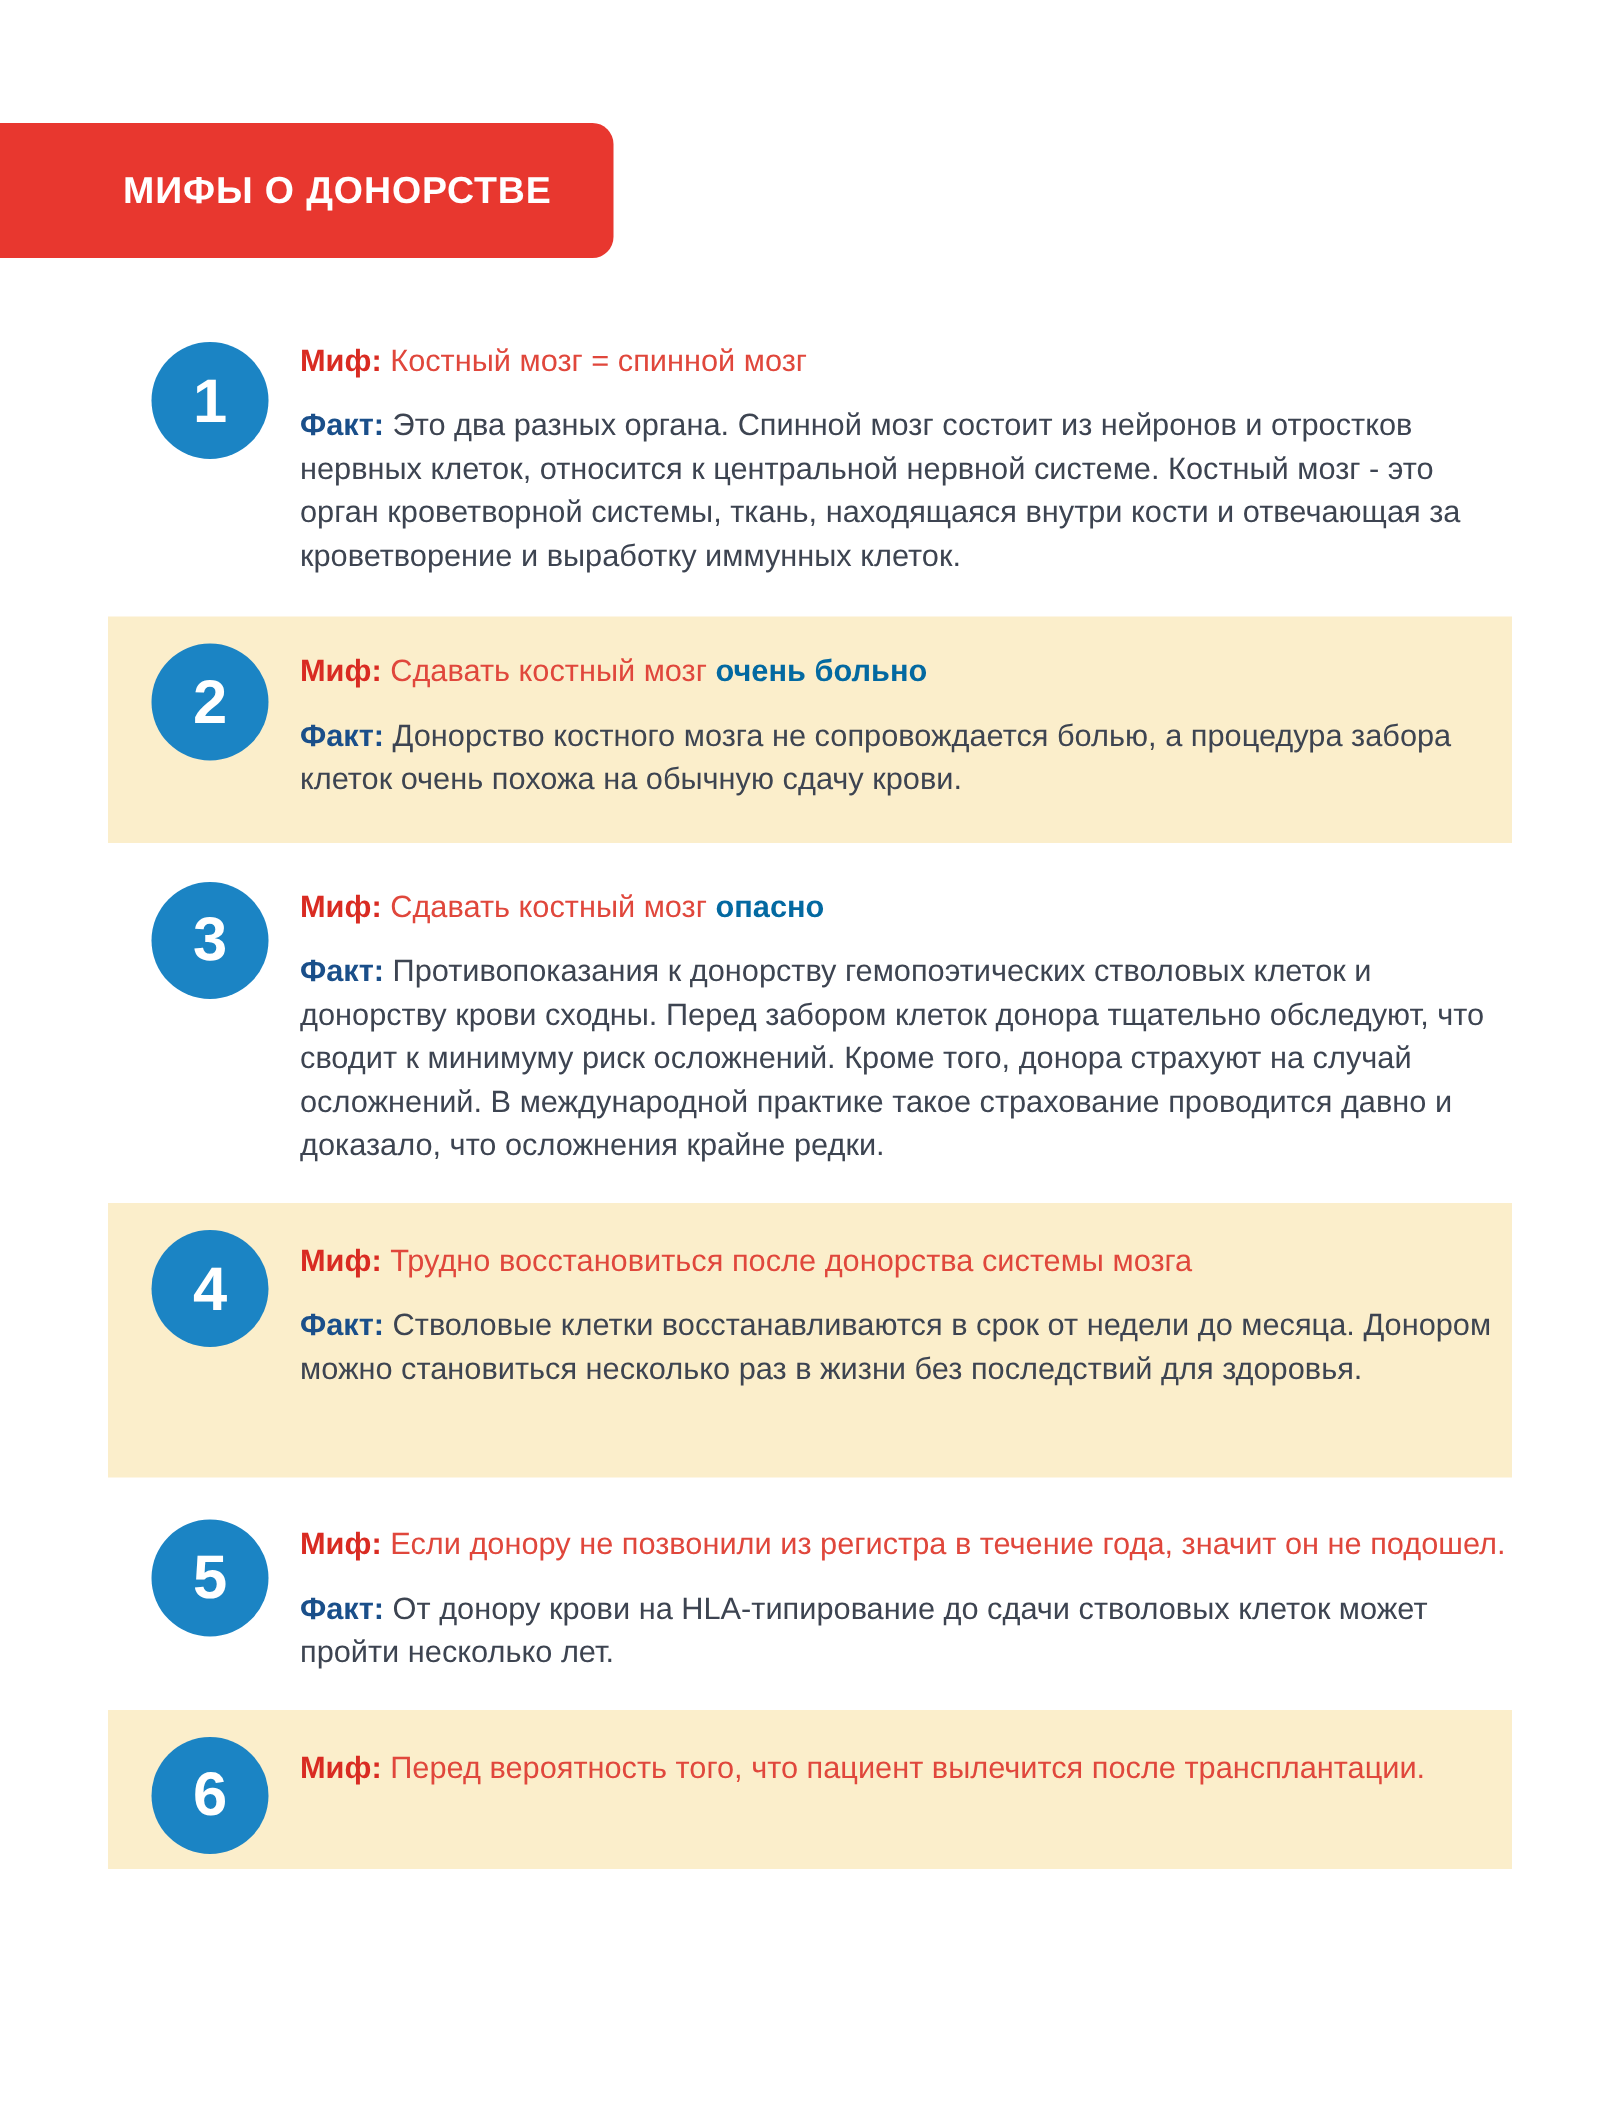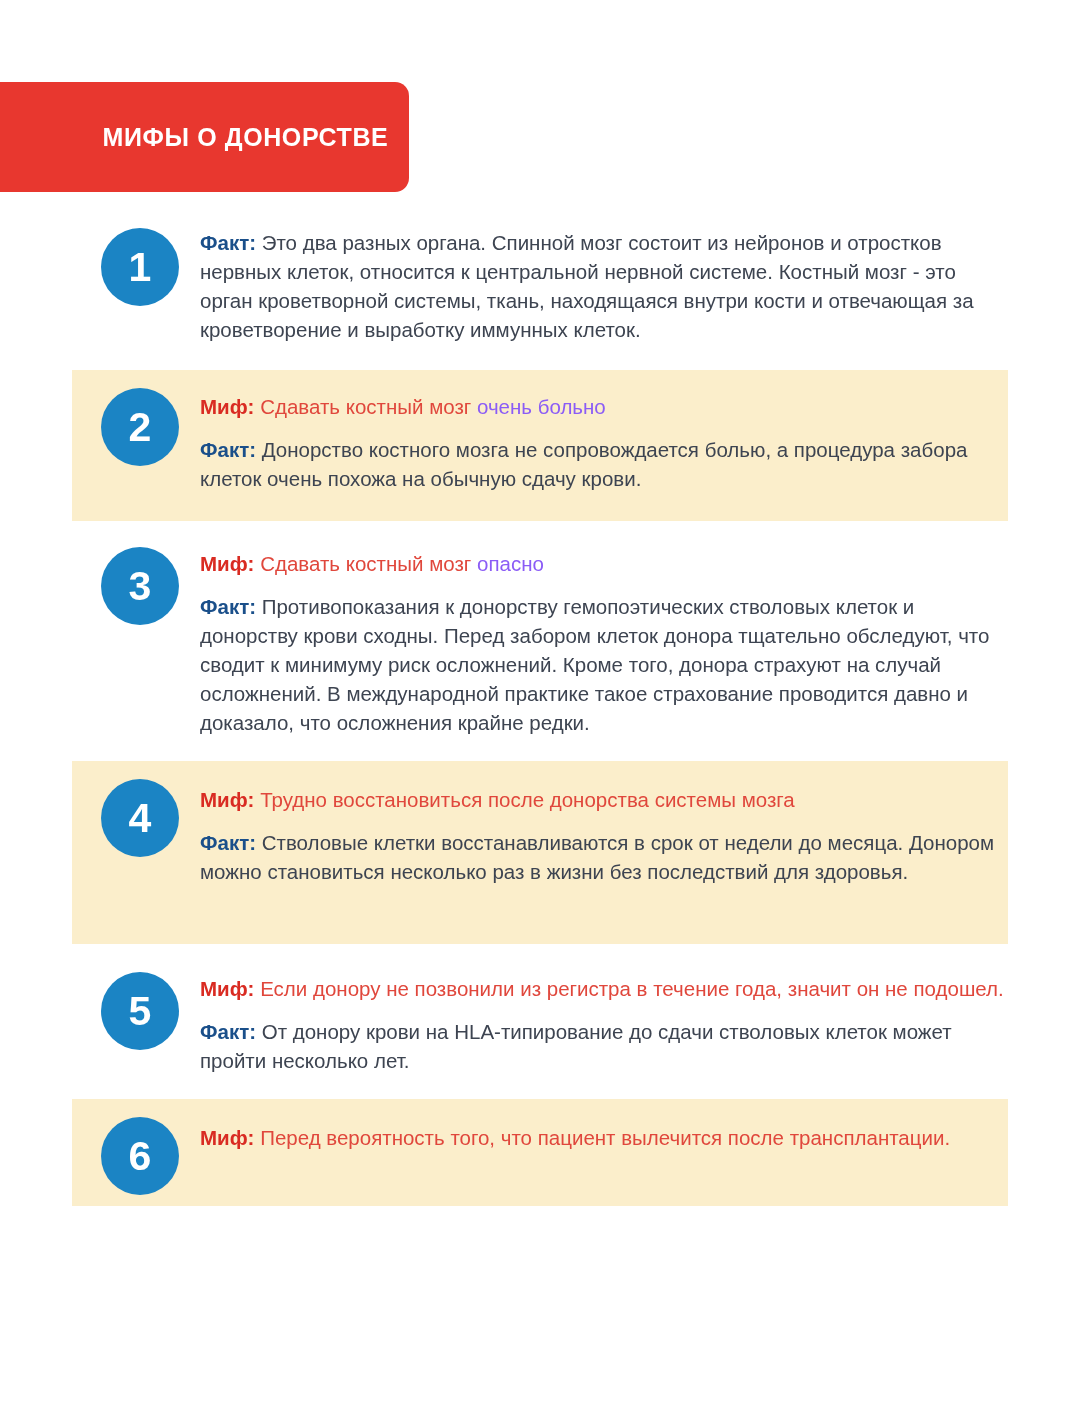--- a/index.html
+++ b/index.html
@@ -14,27 +14,26 @@
     position: relative;
     overflow: hidden;
   }
 
   
   .header-banner {
     position: absolute;
     left: 0;
     top: 82px;
     width: 409px;
-    height: 110px;
+    height: 90px;
     background: #e8372f;
     border-top-right-radius: 14px;
     border-bottom-right-radius: 14px;
     display: flex;
     align-items: center;
-    justify-content: center;
   }
   .header-title {
     color: #ffffff;
     font-size: 25px;
     font-weight: bold;
     letter-spacing: 0.6px;
     margin-left: 82px;
     white-space: nowrap;
   }
 
@@ -87,22 +86,22 @@
     font-size: 20.5px;
     line-height: 1.3;
     color: #e0473c;
     margin: 0 0 14px 0;
   }
   .myth-label {
     font-weight: bold;
     color: #d92b22;
   }
   .myth-line .emph {
-    font-weight: normal;
-    color: #8b5cf6;
+    font-weight: bold;
+    color: #0369a1;
   }
 
   .fact-line {
     font-size: 20.5px;
     line-height: 1.42;
     color: #3d4451;
     margin: 0;
   }
   .fact-label {
     font-weight: bold;
@@ -121,20 +120,23 @@
 <body>
 
 <div class="header-banner">
   <span class="header-title">МИФЫ О ДОНОРСТВЕ</span>
 </div>
 
 <div class="myth-list">
 
   <div class="myth-block plain" id="block-1">
     <div class="badge">1</div>
+    <p class="myth-line">
+      <span class="myth-label">Миф:</span><span> Костный мозг = спинной мозг</span><span class="emph"></span><span></span>
+    </p>
     <p class="fact-line">
       <span class="fact-label">Факт:</span><span> Это два разных органа. Спинной мозг состоит из нейронов и отростков нервных клеток, относится к центральной нервной системе. Костный мозг - это орган кроветворной системы, ткань, находящаяся внутри кости и отвечающая за кроветворение и выработку иммунных клеток.</span>
     </p>
   </div>
 
   <div class="myth-block band" id="block-2">
     <div class="badge">2</div>
     <p class="myth-line">
       <span class="myth-label">Миф:</span><span> Сдавать костный мозг </span><span class="emph">очень больно</span><span></span>
     </p>

